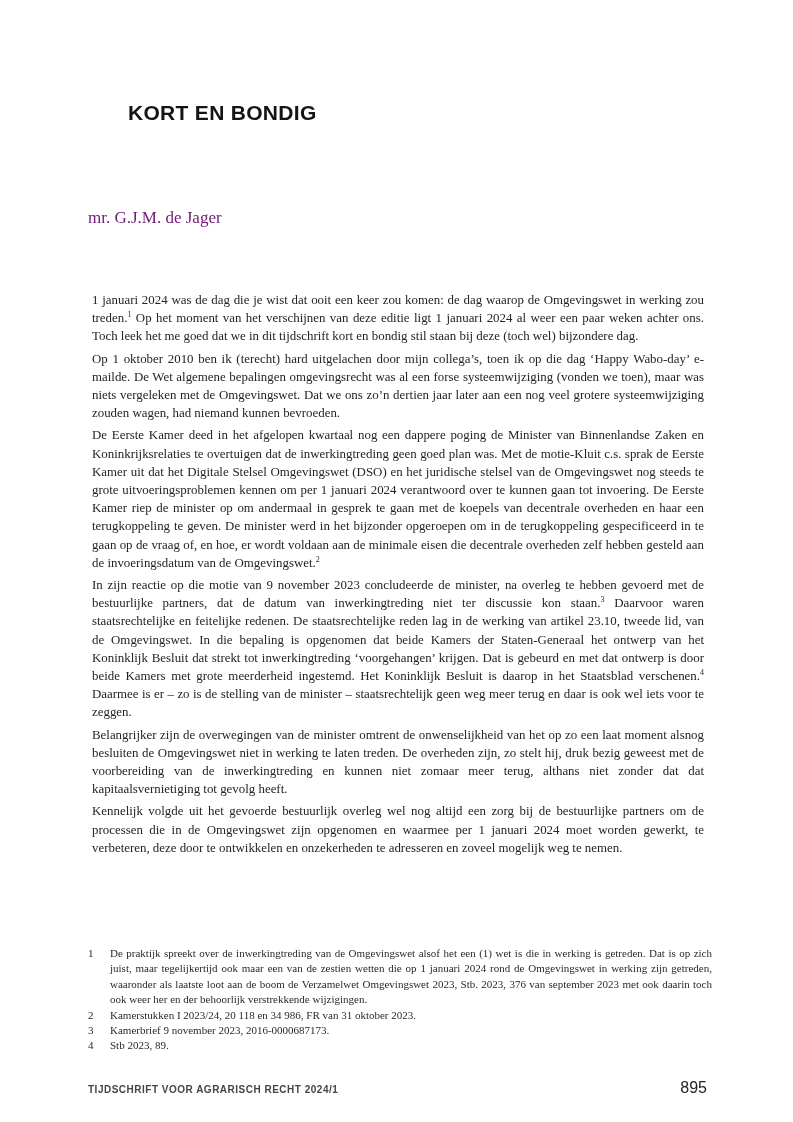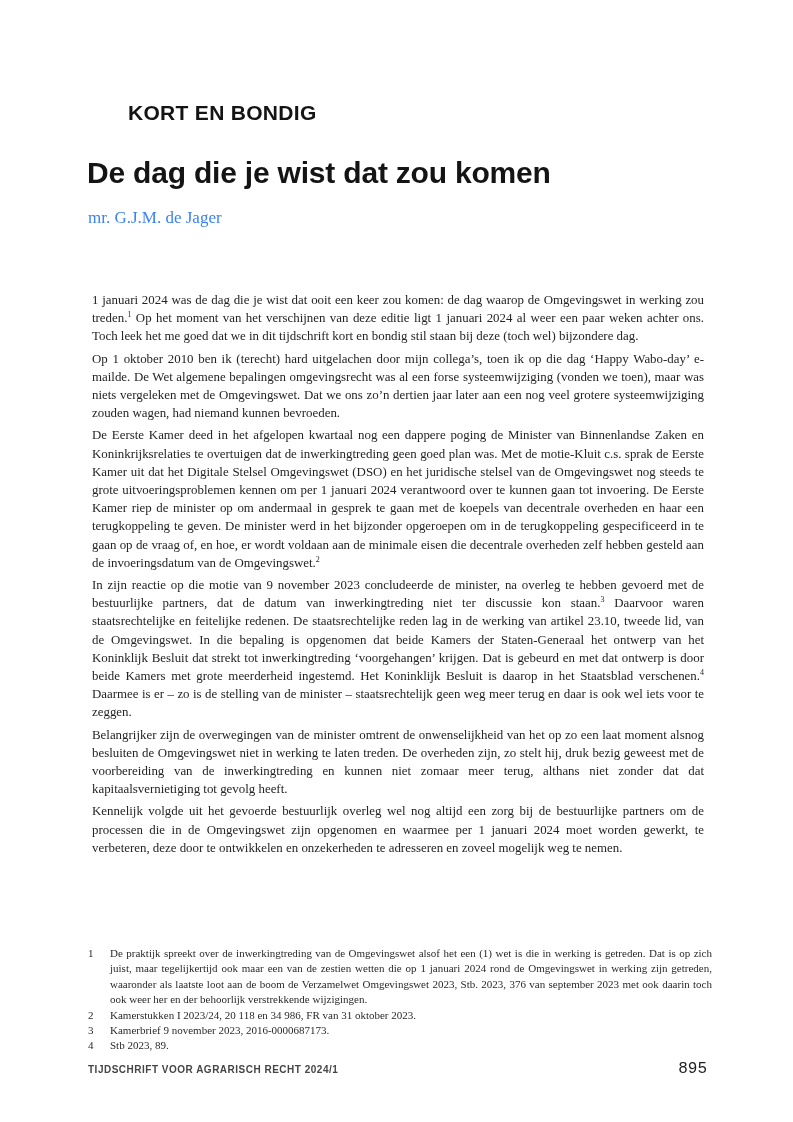--- a/index.html
+++ b/index.html
@@ -38,21 +38,21 @@
     font-size: 30px;
     letter-spacing: -0.2px;
     color: #141414;
     white-space: nowrap;
   }
   .author {
     position: absolute;
     left: 88px;
     top: 208px;
     font-size: 17px;
-    color: #3b82f6;
+    color: #701a75;
   }
   .body-text {
     position: absolute;
     left: 88px;
     top: 287px;
     width: 620px;
     font-size: 12.9px;
     line-height: 18.2px;
     text-align: justify;
     color: #242424;
@@ -96,33 +96,33 @@
     align-items: baseline;
   }
   .journal-line {
     font-family: "Liberation Sans", sans-serif;
     font-size: 10px;
     font-weight: bold;
     letter-spacing: 0.5px;
     color: #454545;
   }
   .page-number {
-    font-family: Liberation Mono, monospace;
+    font-family: Liberation Sans, sans-serif;
     font-size: 16px;
     color: #222222;
+    margin-top: 19px;
   }
 </style>
 </head>
 <body>
 
 <div class="page">
 
   <div class="kicker">KORT EN BONDIG</div>
 
-  <h1 class="title">De dag die je wist dat zou komen</h1>
 
   <div class="author">mr. G.J.M. de Jager</div>
 
   <main class="body-text" id="article-body">
       <p>1 januari 2024 was de dag die je wist dat ooit een keer zou komen: de dag waarop de Omgevingswet in werking zou treden.<sup class="fn-marker">1</sup> Op het moment van het verschijnen van deze editie ligt 1 januari 2024 al weer een paar weken achter ons. Toch leek het me goed dat we in dit tijdschrift kort en bondig stil staan bij deze (toch wel) bijzondere dag.</p>
       <p>Op 1 oktober 2010 ben ik (terecht) hard uitgelachen door mijn collega’s, toen ik op die dag ‘Happy Wabo-day’ e-mailde. De Wet algemene bepalingen omgevingsrecht was al een forse systeemwijziging (vonden we toen), maar was niets vergeleken met de Omgevingswet. Dat we ons zo’n dertien jaar later aan een nog veel grotere systeemwijziging zouden wagen, had niemand kunnen bevroeden.</p>
       <p>De Eerste Kamer deed in het afgelopen kwartaal nog een dappere poging de Minister van Binnenlandse Zaken en Koninkrijksrelaties te overtuigen dat de inwerkingtreding geen goed plan was. Met de motie-Kluit c.s. sprak de Eerste Kamer uit dat het Digitale Stelsel Omgevingswet (DSO) en het juridische stelsel van de Omgevingswet nog steeds te grote uitvoeringsproblemen kennen om per 1 januari 2024 verantwoord over te kunnen gaan tot invoering. De Eerste Kamer riep de minister op om andermaal in gesprek te gaan met de koepels van decentrale overheden en haar een terugkoppeling te geven. De minister werd in het bijzonder opgeroepen om in de terugkoppeling gespecificeerd in te gaan op de vraag of, en hoe, er wordt voldaan aan de minimale eisen die decentrale overheden zelf hebben gesteld aan de invoeringsdatum van de Omgevingswet.<sup class="fn-marker">2</sup></p>
       <p>In zijn reactie op die motie van 9 november 2023 concludeerde de minister, na overleg te hebben gevoerd met de bestuurlijke partners, dat de datum van inwerkingtreding niet ter discussie kon staan.<sup class="fn-marker">3</sup> Daarvoor waren staatsrechtelijke en feitelijke redenen. De staatsrechtelijke reden lag in de werking van artikel 23.10, tweede lid, van de Omgevingswet. In die bepaling is opgenomen dat beide Kamers der Staten-Generaal het ontwerp van het Koninklijk Besluit dat strekt tot inwerkingtreding ‘voorgehangen’ krijgen. Dat is gebeurd en met dat ontwerp is door beide Kamers met grote meerderheid ingestemd. Het Koninklijk Besluit is daarop in het Staatsblad verschenen.<sup class="fn-marker">4</sup> Daarmee is er – zo is de stelling van de minister – staatsrechtelijk geen weg meer terug en daar is ook wel iets voor te zeggen.</p>
       <p>Belangrijker zijn de overwegingen van de minister omtrent de onwenselijkheid van het op zo een laat moment alsnog besluiten de Omgevingswet niet in werking te laten treden. De overheden zijn, zo stelt hij, druk bezig geweest met de voorbereiding van de inwerkingtreding en kunnen niet zomaar meer terug, althans niet zonder dat dat kapitaalsvernietiging tot gevolg heeft.</p>
       <p>Kennelijk volgde uit het gevoerde bestuurlijk overleg wel nog altijd een zorg bij de bestuurlijke partners om de processen die in de Omgevingswet zijn opgenomen en waarmee per 1 januari 2024 moet worden gewerkt, te verbeteren, deze door te ontwikkelen en onzekerheden te adresseren en zoveel mogelijk weg te nemen.</p>

